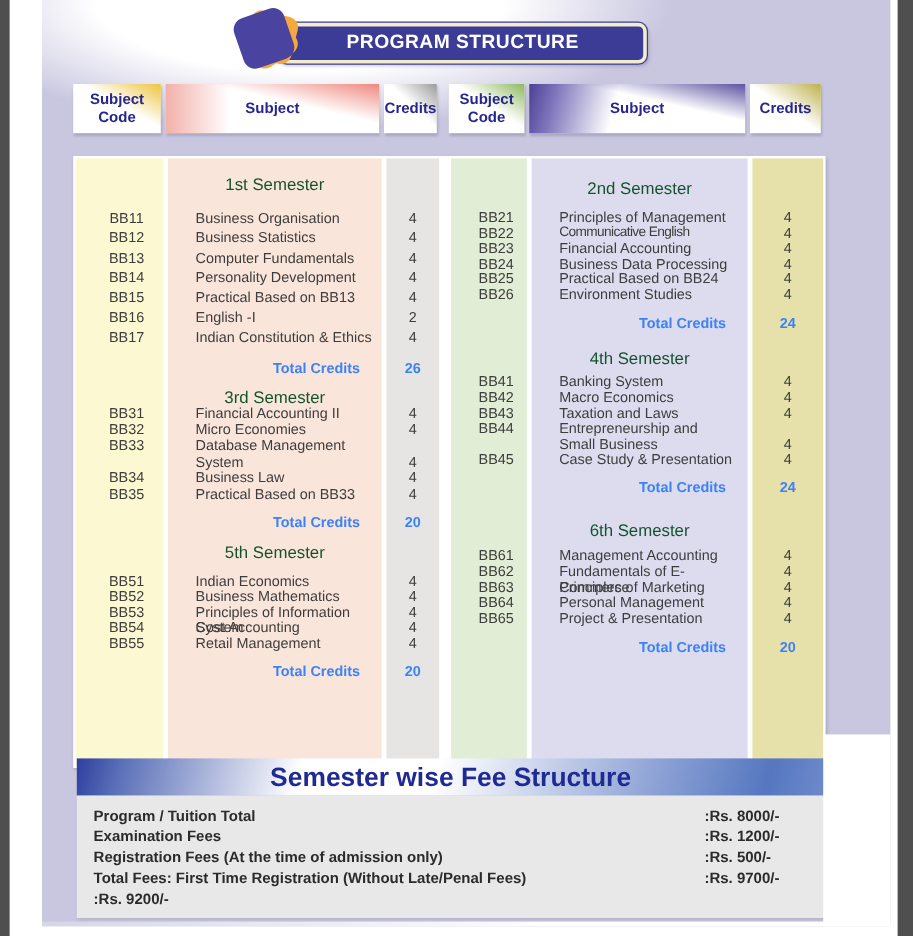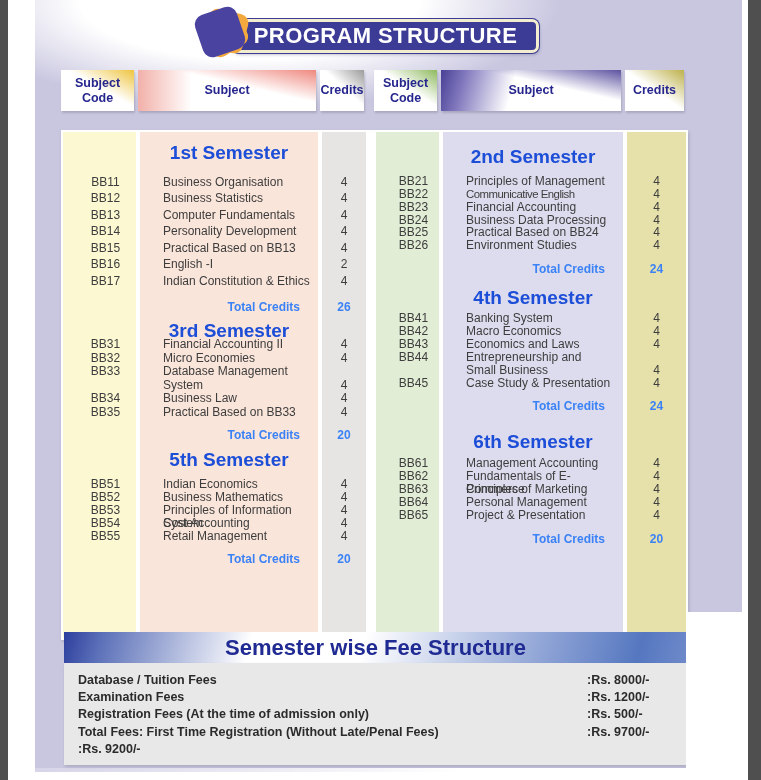--- a/index.html
+++ b/index.html
@@ -12,21 +12,21 @@
     background-image:radial-gradient(ellipse 310px 108px at 215px 0px,#ffffff 0%,#ffffff 55%,rgba(255,255,255,0) 100%);}
   #white-patch{position:absolute;left:651px;top:612px;right:0;bottom:0;background:#ffffff;}
   #bottom-sheen{position:absolute;left:0;right:0;top:768px;height:4px;
     background:linear-gradient(90deg,rgba(255,255,255,.25),#ffffff 60%);}
 
   
   #banner{position:absolute;left:0;top:0;width:100%;height:70px;}
   #banner-bar{position:absolute;left:197px;top:19px;width:301px;height:28px;
     background:#3c3c96;border:3px solid #f2edcf;border-radius:7px;
     box-shadow:0 0 0 1px #3c3c96,1px 2px 3px rgba(40,40,80,.25);
-    color:#ffffff;font-weight:bold;font-size:22px;letter-spacing:.4px;
+    color:#ffffff;font-weight:bold;font-size:16px;letter-spacing:.4px;
     text-align:center;line-height:28px;z-index:1;}
   #banner-icon{position:absolute;left:160px;top:4px;width:60px;height:62px;z-index:2;}
   .icon-burst{position:absolute;left:11px;top:7px;width:40px;height:40px;
     background:#f3a93e;border-radius:9px;transform:rotate(14deg);}
   .icon-burst2{position:absolute;left:9px;top:9px;width:40px;height:40px;
     background:#f3a93e;border-radius:9px;transform:rotate(-32deg);}
   .icon-square{position:absolute;left:3px;top:6px;width:44px;height:44px;
     background:#4b43a0;border-radius:10px;transform:rotate(-19deg);}
 
   
@@ -64,21 +64,21 @@
   .c-code{text-align:center;padding-left:12px;box-sizing:border-box;}
   .c-sub{padding-left:23px;box-sizing:border-box;white-space:pre-line;}
   .c-cr{text-align:center;}
   #half-left .c-code{width:73px;}
   #half-left .c-sub{width:178px;margin:0 4px;}
   #half-left .c-cr{width:44px;}
   #half-right .c-code{width:63px;}
   #half-right .c-sub{width:180px;margin:0 4px;}
   #half-right .c-cr{width:59px;}
   .r-heading{height:16px;margin-bottom:10px;}
-  .r-heading .c-sub{padding:0;text-align:center;color:#1d4ed8;font-weight:bold;font-size:19px;line-height:16px;}
+  .r-heading .c-sub{padding:0;text-align:center;color:#14532d;font-weight:normal;font-size:14px;line-height:16px;}
   .r-total{margin-top:10px;height:16px;line-height:16px;font-weight:bold;color:#3b82f6;}
   .r-total .c-sub{text-align:right;padding:0 18px 0 0;}
   .condensed{letter-spacing:-.5px;font-size:11.4px;}
   .wrap{height:auto !important;}
   .wrap .c-cr{align-self:flex-end;}
   
   #half-left .s0{margin-top:13px;}
   #half-left .s0 .r-heading{margin-bottom:12px;}
   #half-left .s0 .r{line-height:16.5px;height:16.5px;}
   #half-left .s1{margin-top:7px;}
@@ -324,21 +324,21 @@
               <div class="c-sub">Banking System</div>
               <div class="c-cr">4</div>
             </div>
             <div class="r">
               <div class="c-code">BB42</div>
               <div class="c-sub">Macro Economics</div>
               <div class="c-cr">4</div>
             </div>
             <div class="r">
               <div class="c-code">BB43</div>
-              <div class="c-sub">Economics and Laws</div>
+              <div class="c-sub">Taxation and Laws</div>
               <div class="c-cr">4</div>
             </div>
             <div class="r wrap">
               <div class="c-code">BB44</div>
               <div class="c-sub">Entrepreneurship and
 Small Business</div>
               <div class="c-cr">4</div>
             </div>
             <div class="r">
               <div class="c-code">BB45</div>
@@ -391,21 +391,21 @@
         </div>
     </div>
   </div>
 
   <div id="fee-section">
     <div id="fee-band">
       <span>Semester wise Fee Structure</span>
     </div>
     <div id="fee-body">
         <div class="fee-row">
-          <div class="fee-label">Database / Tuition Fees</div>
+          <div class="fee-label">Program / Tuition Total</div>
           <div class="fee-value">:Rs. 8000/-</div>
         </div>
         <div class="fee-row">
           <div class="fee-label">Examination Fees</div>
           <div class="fee-value">:Rs. 1200/-</div>
         </div>
         <div class="fee-row">
           <div class="fee-label">Registration Fees (At the time of admission only)</div>
           <div class="fee-value">:Rs. 500/-</div>
         </div>

